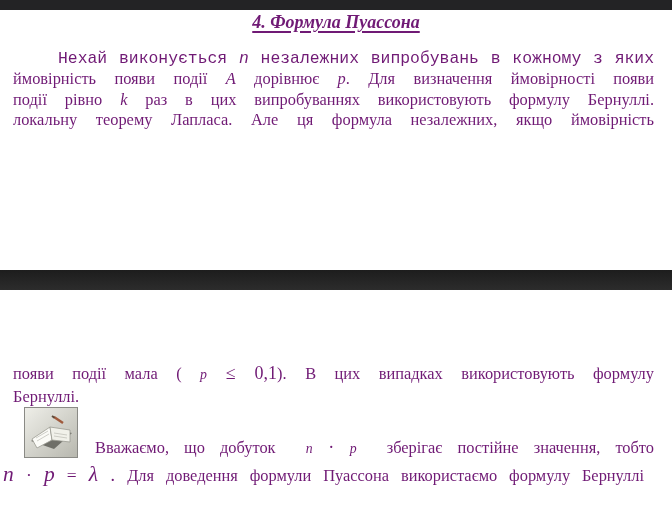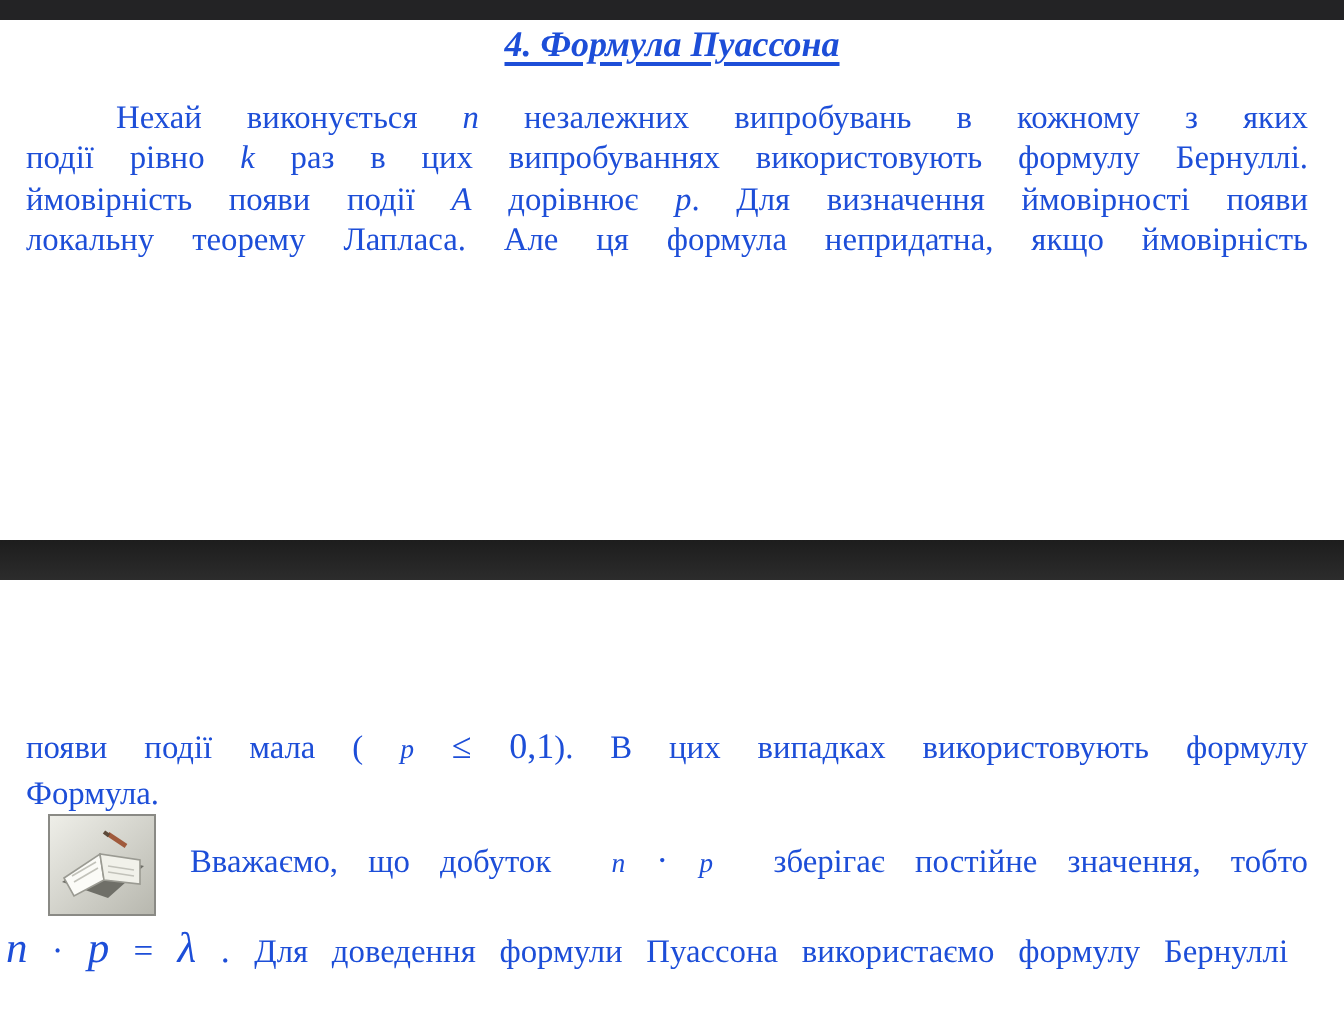--- a/index.html
+++ b/index.html
@@ -1,34 +1,34 @@
 <!DOCTYPE html>
 <html><head>
 <meta charset="utf-8">
 <style>
   html,body{margin:0;padding:0;background:#ffffff;}
   .page{
     position:relative;width:672px;height:510px;overflow:hidden;
-    background:#ffffff;color:#1d4ed8;
+    background:#ffffff;color:#701a75;
     font-family:"Liberation Serif","DejaVu Serif",serif;
   }
   .topbar{position:absolute;left:0;top:0;width:672px;height:10px;background:#232325;}
   .band{position:absolute;left:0;top:270px;width:672px;height:20px;
         background:linear-gradient(#1d1d1d,#2c2c2c);}
   .title{position:absolute;left:0;top:10px;width:672px;text-align:center;
          font-size:18px;font-weight:bold;font-style:italic;line-height:24px;}
   .title span{text-decoration:underline;text-decoration-thickness:1.5px;text-underline-offset:3px;}
   .block{position:absolute;font-size:16.4px;}
   .p1{left:13px;top:49px;width:641px;}
   .p1 .line{line-height:20.4px;}
   .p2{left:13px;top:362px;width:641px;}
   .p2 .line{line-height:22.4px;}
   .line.just{text-align:justify;text-align-last:justify;}
-  .indent{text-indent:45px;}
-  .intro{left:95px;top:414px;width:559px;font-size:16.4px;line-height:32px;}
+  .indent{text-indent:45px;font-family:Liberation Mono, monospace;}
+  .intro{left:95px;top:438px;width:559px;font-size:16.4px;line-height:18px;}
   .formulaline{left:3px;top:461px;width:641px;font-size:16.4px;line-height:27px;}
   .v{font-style:italic;}
   .vs{font-style:italic;font-size:13.8px;}
   .s{font-size:18px;}
   .f{font-style:italic;font-size:21.5px;}
   .fm{font-size:17.5px;}
   .book{position:absolute;left:24px;top:407px;width:54px;height:51px;}
   .book svg{display:block;}
 </style>
 </head>
@@ -37,30 +37,30 @@
 <div class="page">
 
   <div class="topbar"></div>
 
   <div class="title">
     <span>4. Формула Пуассона</span>
   </div>
 
   <div class="block p1">
     <div class="line just indent">Нехай виконується <span class="v">n</span> незалежних випробувань в кожному з яких</div>
+    <div class="line just">ймовірність появи події <span class="v">A</span> дорівнює <span class="v">p</span>. Для визначення ймовірності появи</div>
     <div class="line just">події рівно <span class="v">k</span> раз в цих випробуваннях використовують формулу Бернуллі.</div>
-    <div class="line just">ймовірність появи події <span class="v">A</span> дорівнює <span class="v">p</span>. Для визначення ймовірності появи</div>
-    <div class="line just">локальну теорему Лапласа. Але ця формула непридатна, якщо ймовірність</div>
+    <div class="line just">локальну теорему Лапласа. Але ця формула незалежних, якщо ймовірність</div>
   </div>
 
   <div class="band"></div>
 
   <div class="block p2">
     <div class="line just">появи події мала (&nbsp;<span class="vs">p</span><span class="s">&nbsp;≤&nbsp;0,1</span>). В цих випадках використовують формулу</div>
-    <div class="line">Формула.</div>
+    <div class="line">Бернуллі.</div>
   </div>
 
   <div class="book">
     <svg width="54" height="51" viewBox="0 0 54 51" xmlns="http://www.w3.org/2000/svg">
       <defs>
         <linearGradient id="bg" x1="0" y1="0" x2="1" y2="1">
           <stop offset="0" stop-color="#efefe9"></stop>
           <stop offset="1" stop-color="#b7b7ae"></stop>
         </linearGradient>
       </defs>

